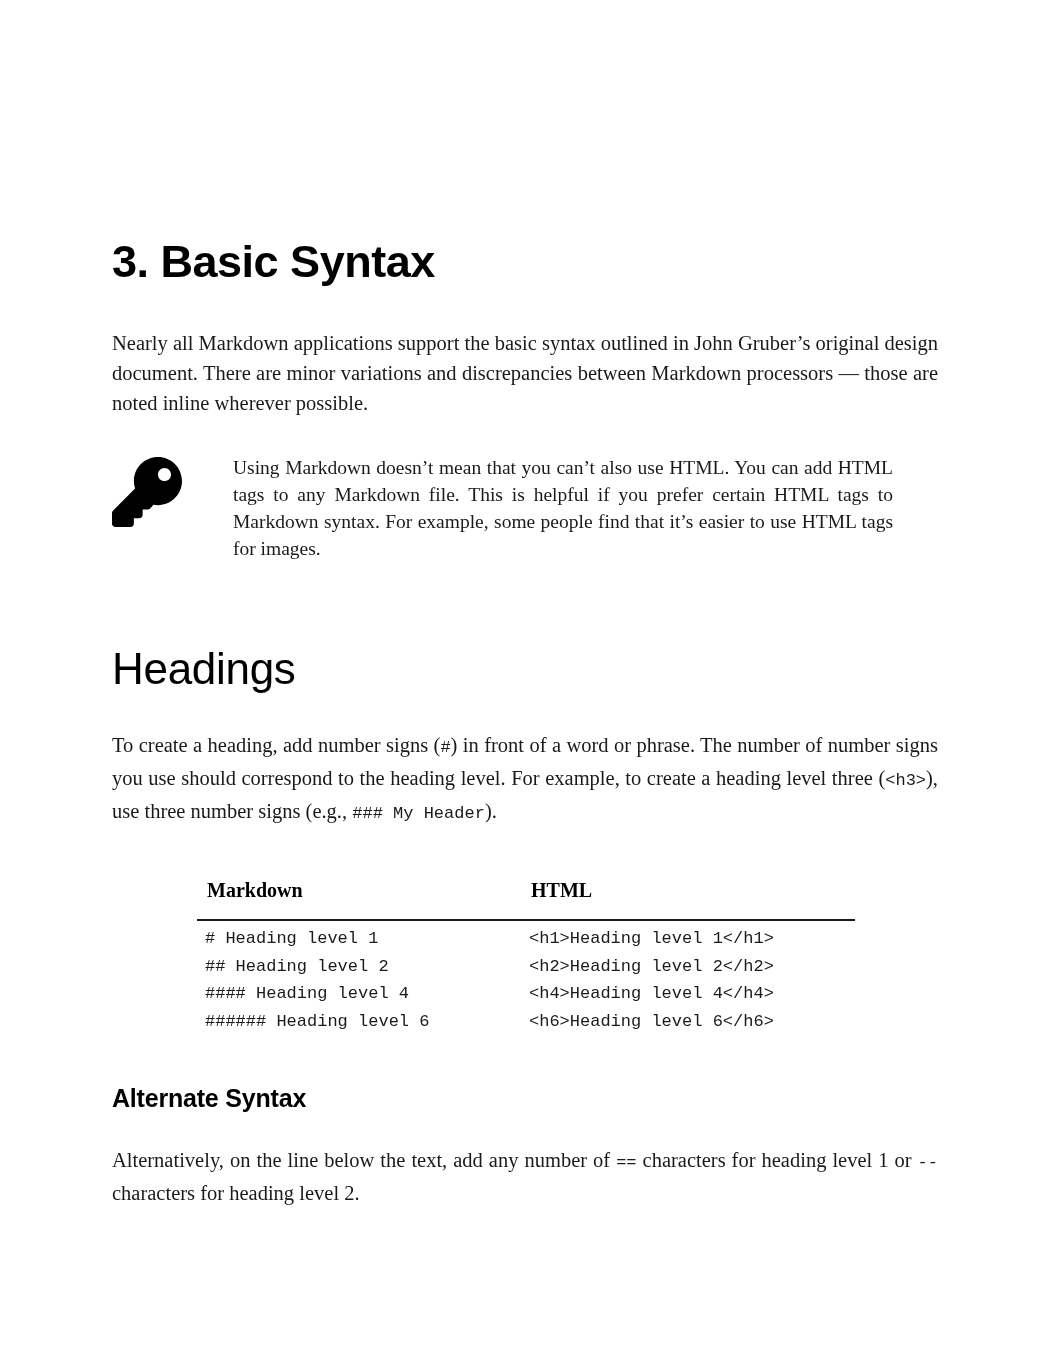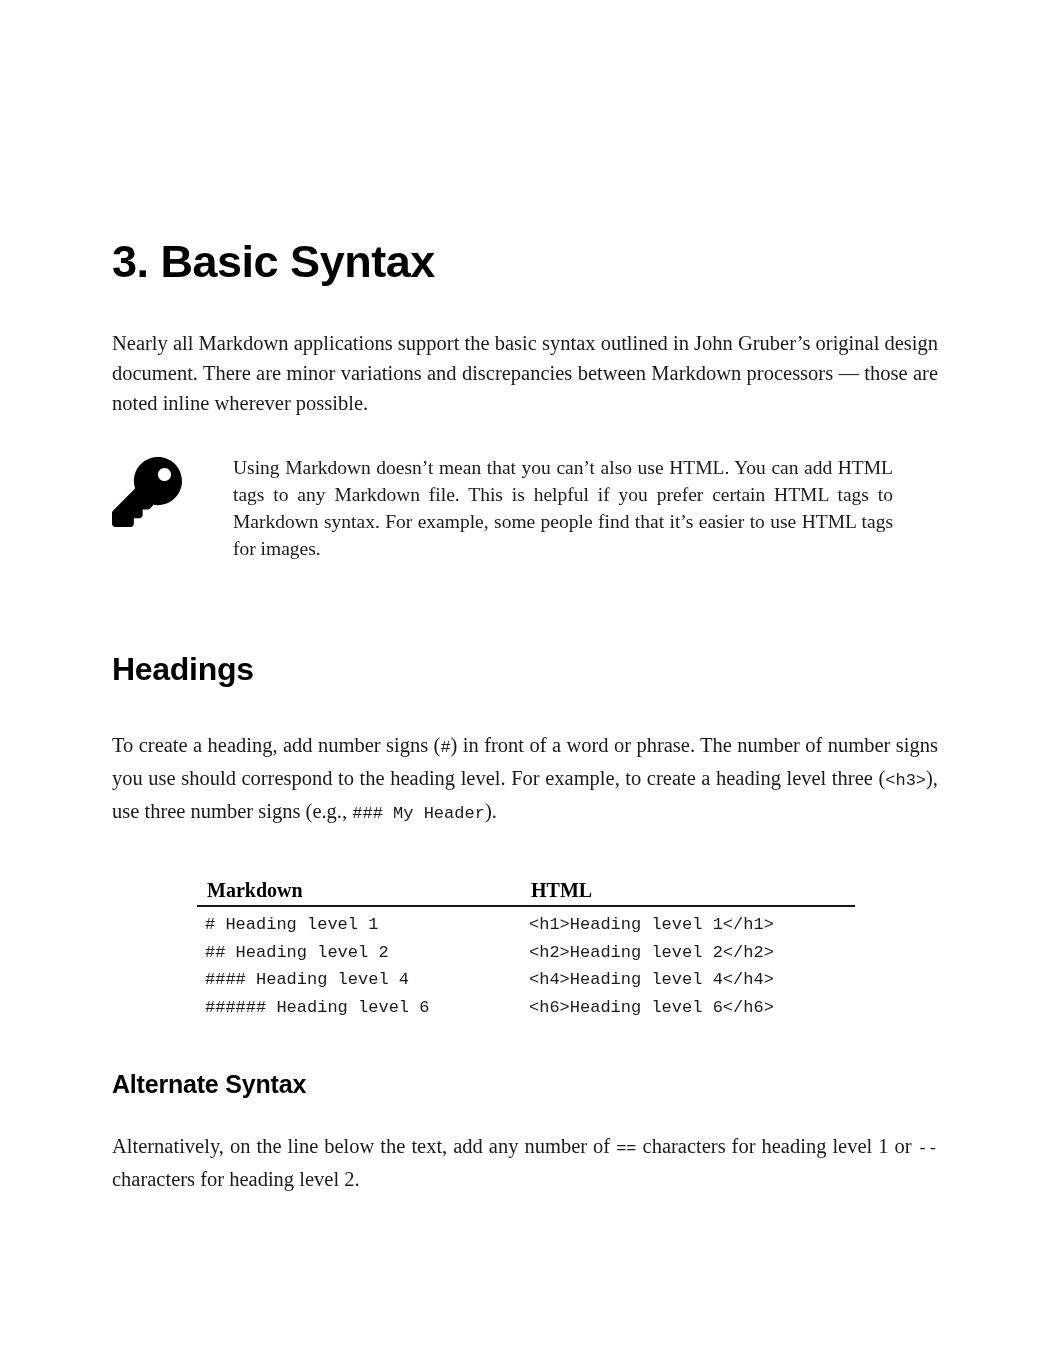--- a/index.html
+++ b/index.html
@@ -49,22 +49,22 @@
     font-size:19.5px;
     line-height:27px;
     text-align:justify;
     color:#1a1a1a;
     margin-left:26px;
   }
 
   h2.section-title {
     margin-top:88px;
     font-family:"Liberation Sans","DejaVu Sans",sans-serif;
-    font-weight:bold;
-    font-size:32px;
+    font-weight:normal;
+    font-size:44px;
     line-height:38px;
     letter-spacing:-0.3px;
     color:#000000;
   }
   h3.subsection-title {
     margin-top:48px;
     font-family:"Liberation Sans","DejaVu Sans",sans-serif;
     font-weight:bold;
     font-size:25px;
     line-height:30px;
@@ -84,21 +84,21 @@
   .md-table {
     margin-top:24px;
     margin-left:85px;
     width:658px;
   }
   .t-head {
     display:grid;
     grid-template-columns:324px 1fr;
     line-height:26px;
     border-bottom:2px solid #1a1a1a;
-    padding-bottom:2px;
+    padding-bottom:16px;
     margin-top:48px;
   }
   .t-head span {
     font-family:"Liberation Serif","DejaVu Serif",serif;
     font-weight:bold;
     font-size:20px;
     padding-left:10px;
     color:#000000;
   }
   .t-row {

